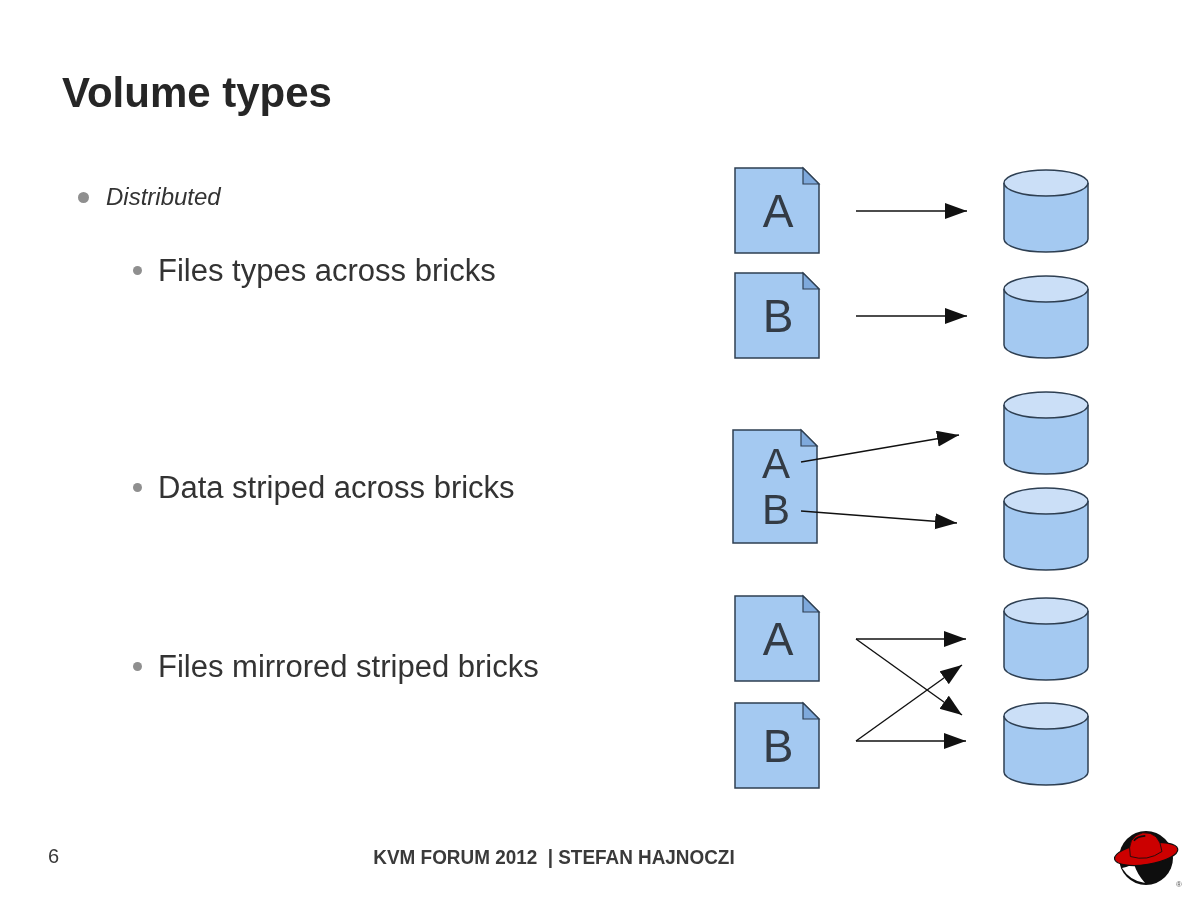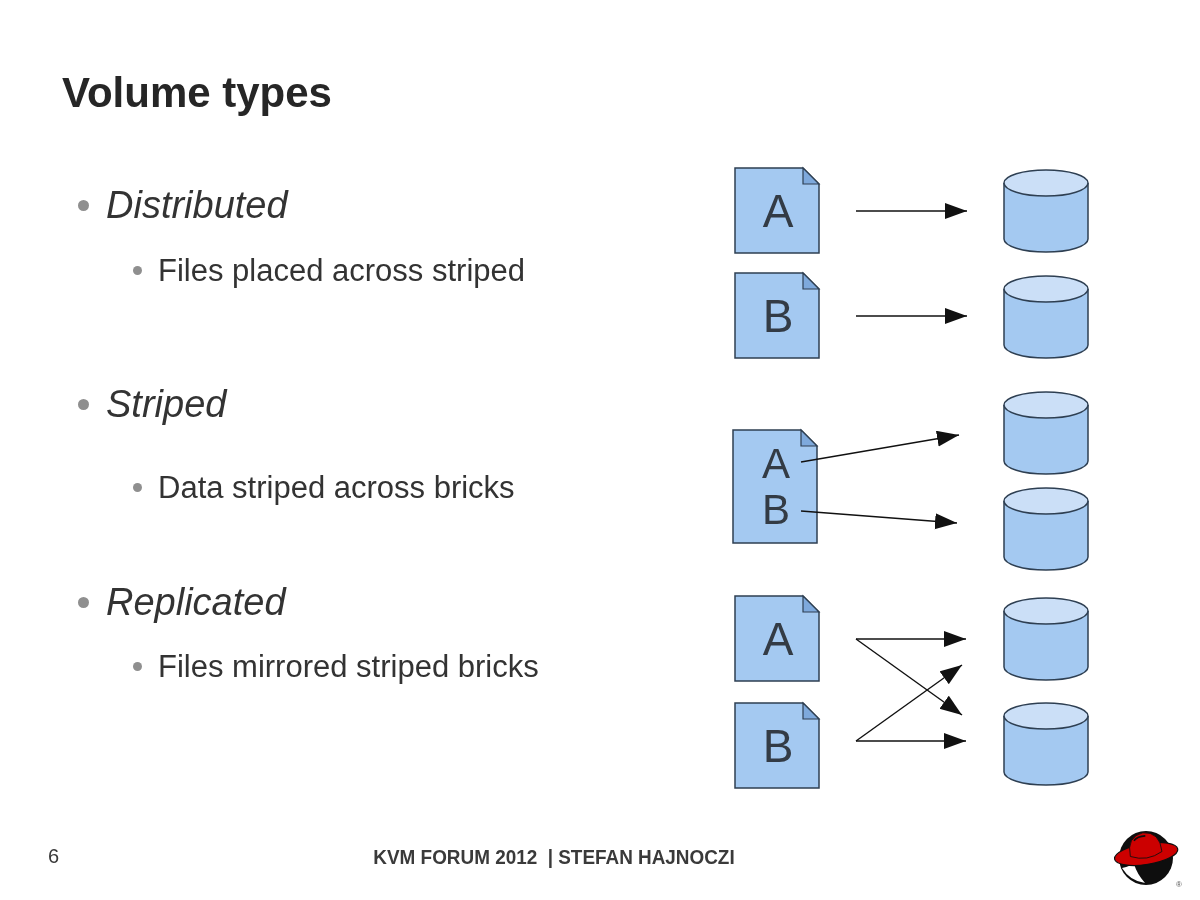--- a/index.html
+++ b/index.html
@@ -27,21 +27,21 @@
     align-items: center;
     color: #333333;
     line-height: 1.2;
     white-space: nowrap;
   }
   .bullet .dot {
     flex: none;
     background: #8f8f8f;
     border-radius: 50%;
   }
-  .bullet.l1 { left: 78px; font-size: 38px; font-style: italic; gap: 17px; }
+  .bullet.l1 { left: 78px; font-size: 24px; font-style: italic; gap: 17px; }
   .bullet.l1 .dot { width: 11px; height: 11px; }
   .bullet.l2 { left: 133px; font-size: 31px; gap: 16px; }
   .bullet.l2 .dot { width: 9px; height: 9px; }
 
   .diagram { position: absolute; left: 0; top: 0; }
   .doc   { fill: #A4C9F1; stroke: #2E3F52; stroke-width: 1.5; }
   .fold  { fill: #7EA9DC; stroke: #2E3F52; stroke-width: 1.2; }
   .doc-letter {
     font-family: "Liberation Sans", sans-serif;
     font-size: 46px;
@@ -81,36 +81,28 @@
 <div class="slide">
 
   <h1 class="title">Volume types</h1>
 
   <div class="bullet l1" style="top:183px">
     <span class="dot"></span>
     <span>Distributed</span>
   </div>
   <div class="bullet l2" style="top:252px">
     <span class="dot"></span>
-    <span>Files placed across striped</span>
+    <span>Files types across bricks</span>
   </div>
 
-  <div class="bullet l1" style="top:382px">
-    <span class="dot"></span>
-    <span>Striped</span>
-  </div>
   <div class="bullet l2" style="top:469px">
     <span class="dot"></span>
     <span>Data striped across bricks</span>
   </div>
 
-  <div class="bullet l1" style="top:580px">
-    <span class="dot"></span>
-    <span>Replicated</span>
-  </div>
   <div class="bullet l2" style="top:648px">
     <span class="dot"></span>
     <span>Files mirrored striped bricks</span>
   </div>
 
   <svg class="diagram" width="1200" height="900" viewBox="0 0 1200 900">
     <defs>
       <marker id="arrowhead" markerUnits="userSpaceOnUse" markerWidth="24" markerHeight="18" refX="22" refY="8" orient="auto">
         <path d="M0,0 L22,8 L0,16 Z" fill="#111111"></path>
       </marker>

